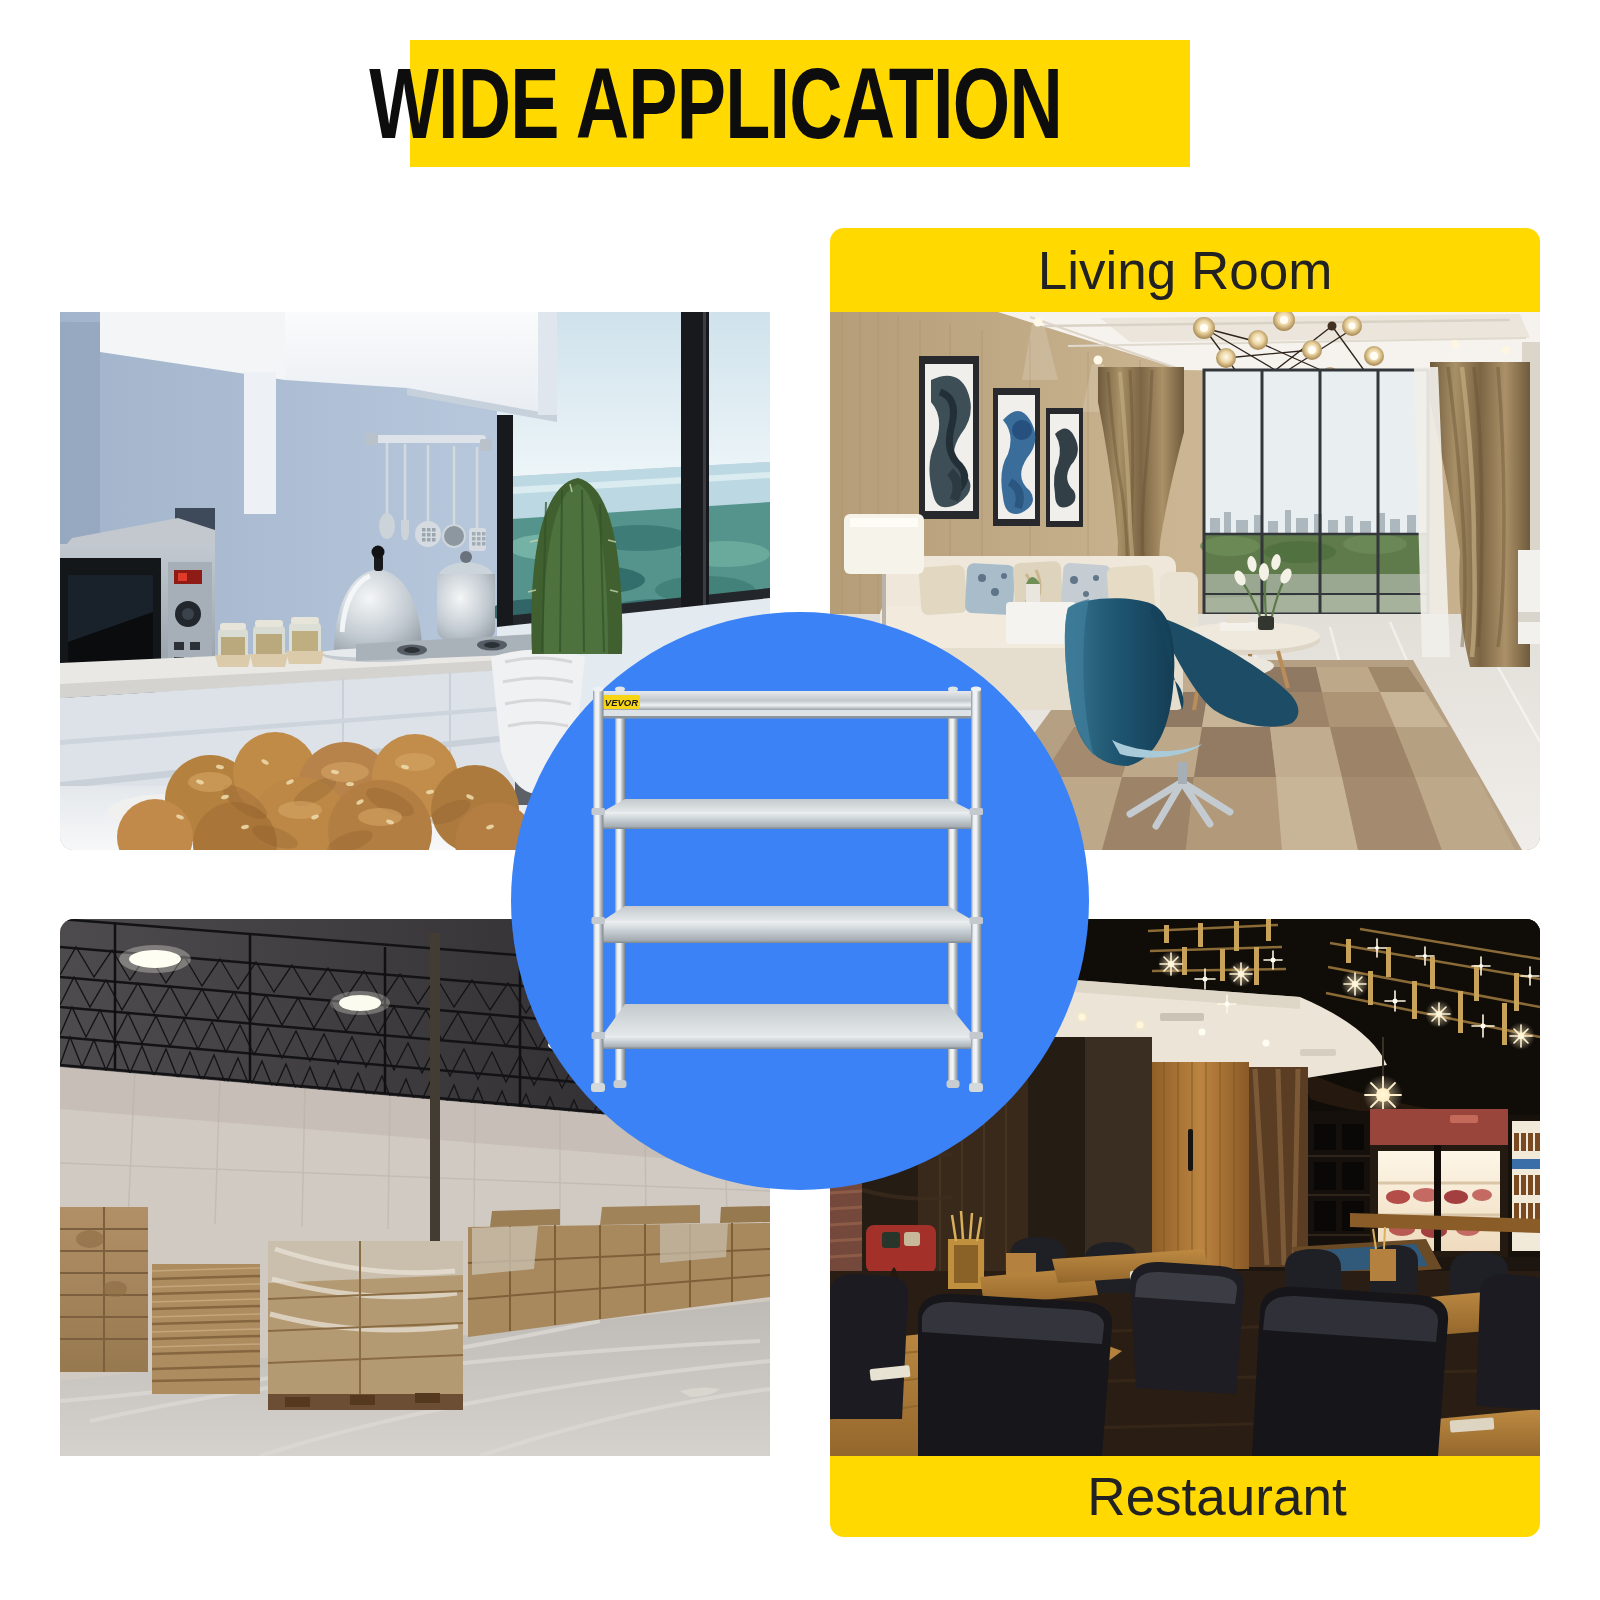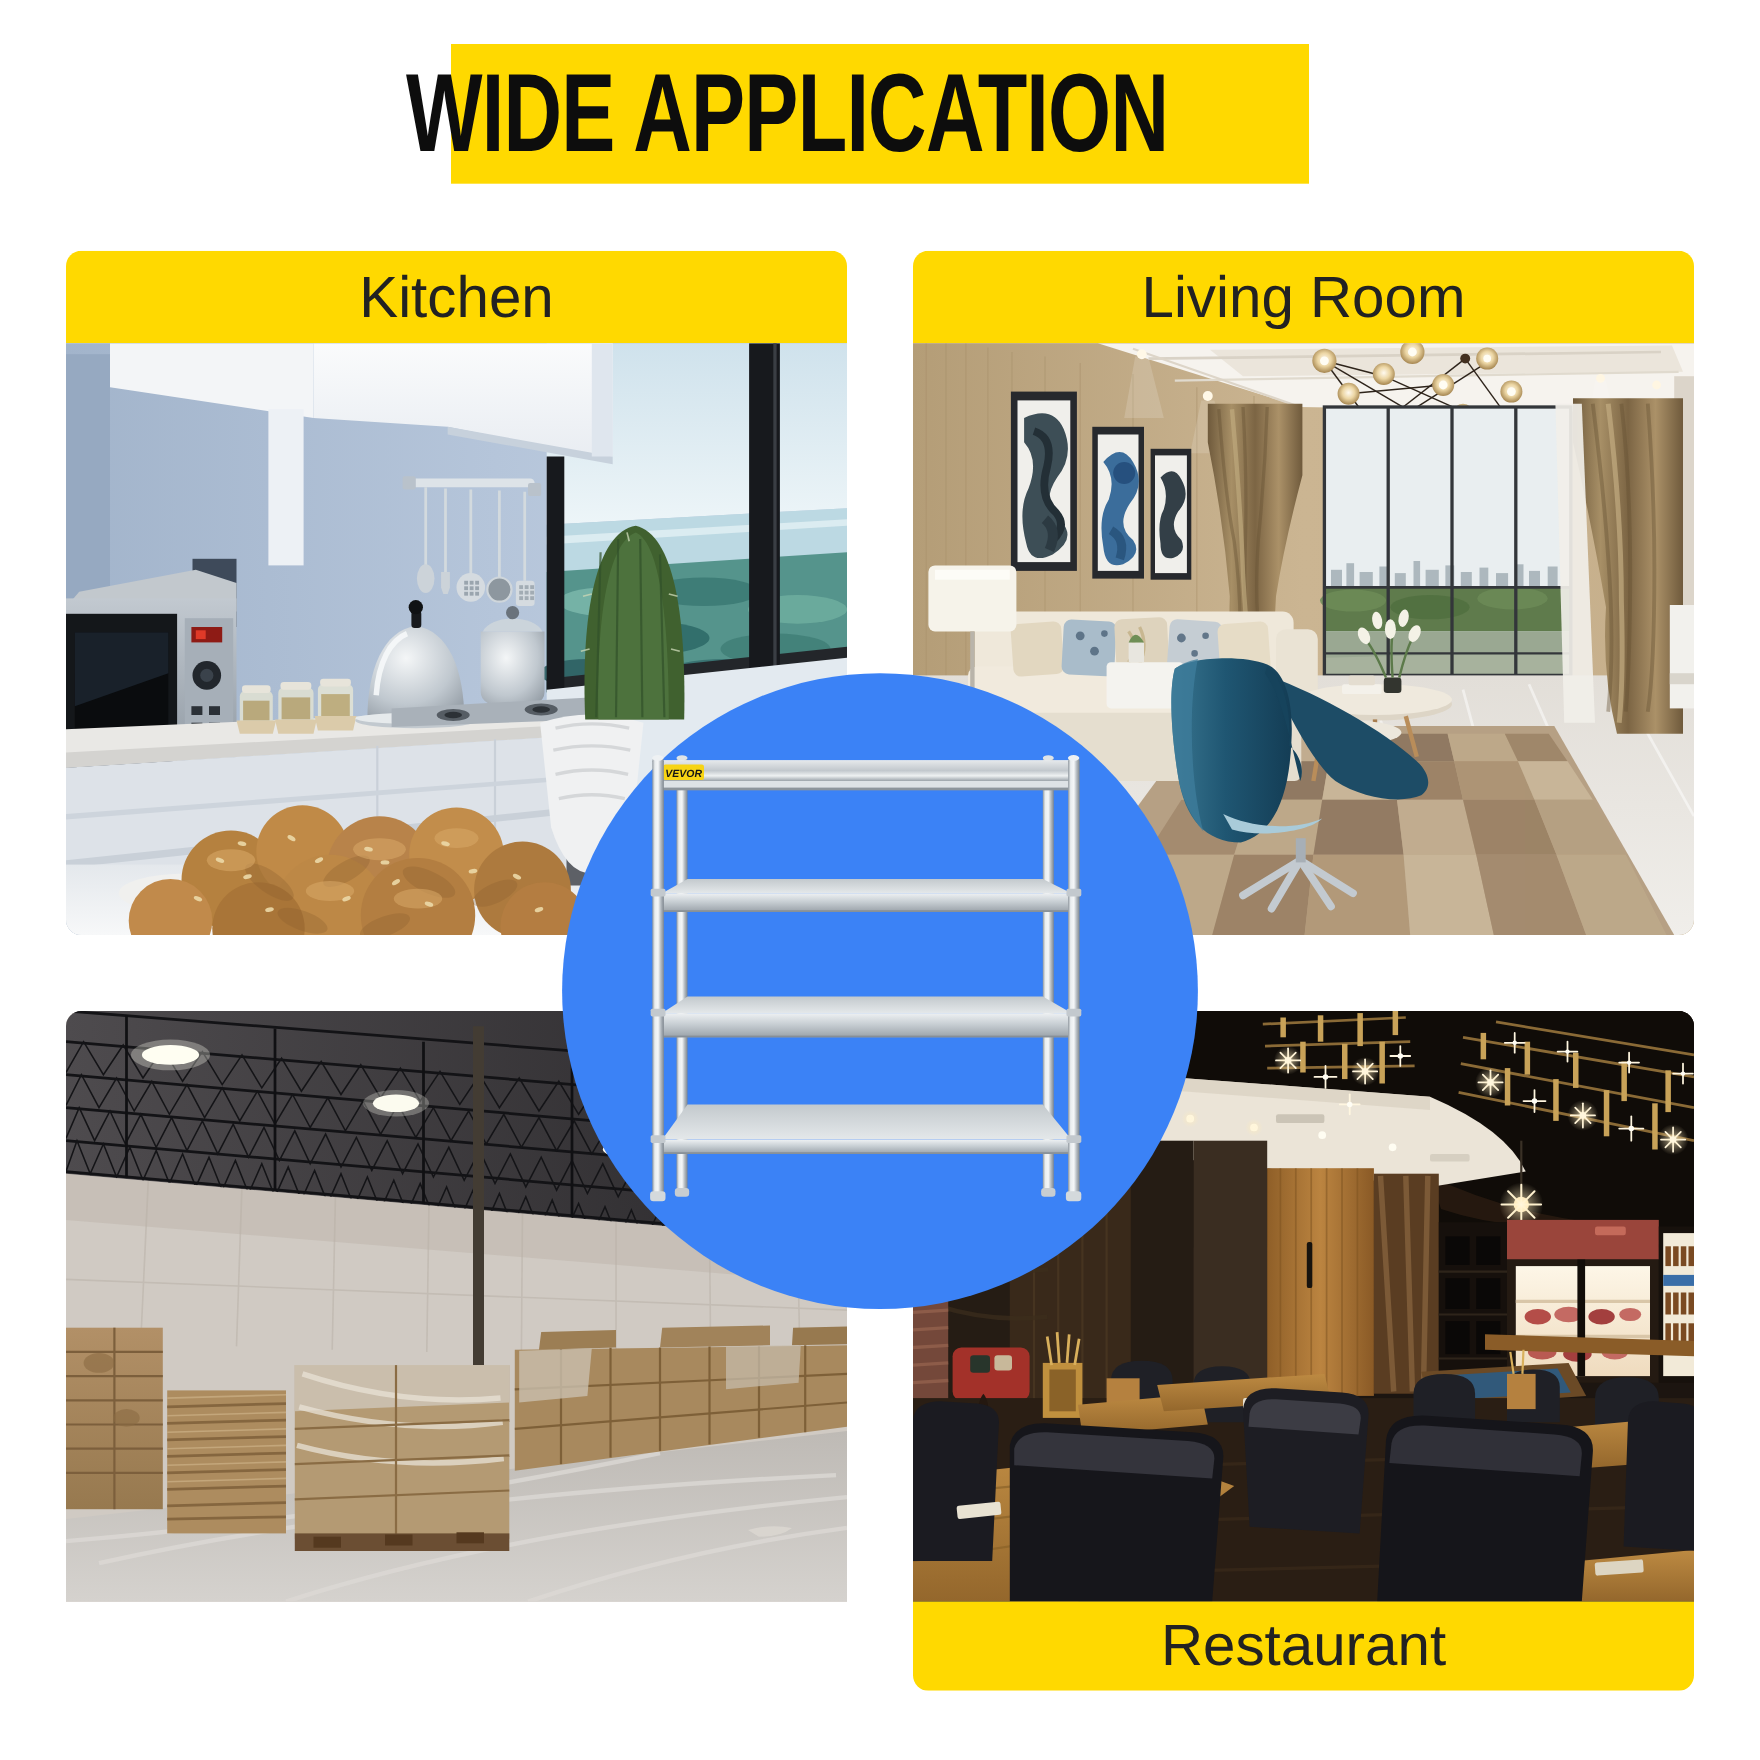--- a/index.html
+++ b/index.html
@@ -17,21 +17,20 @@
 <body>
 
 <div class="abs" style="left:410px;top:40px;width:780px;height:127px;background:#ffd900;"></div>
 
 <div class="abs" style="left:410px;top:40px;width:780px;height:127px;display:flex;align-items:center;justify-content:flex-end;">
   <span style="font-weight:bold;font-size:101px;color:#0d0d0d;transform:scaleX(0.73);white-space:nowrap;letter-spacing:-1px;">WIDE APPLICATION</span>
 </div>
 
 <div class="quad" style="left:60px;top:228px;height:622px;">
 
-  <div class="band" style="top:0;">Kitchen</div>
 
   <div class="photo" style="top:84px;height:538px;background:#b8c8da;">
   <svg width="710" height="538" viewBox="0 0 710 538">
     <defs>
       <linearGradient id="kwall" x1="0" y1="0" x2="1" y2="0">
         <stop offset="0" stop-color="#a2b4cb"></stop>
             <stop offset="0.55" stop-color="#b5c5da"></stop>
         <stop offset="1" stop-color="#c3d1e2"></stop>
       </linearGradient>
       <linearGradient id="ksky" x1="0" y1="0" x2="0" y2="1">
@@ -1035,21 +1034,21 @@
       <path d="M430,390 q3,-24 38,-22 l120,8 q32,2 30,26 l-10,135 -186,0 Z" fill="#15151a"></path>
       <path d="M435,393 q3,-17 30,-16 l118,8 q26,2 25,18 l-2,20 -173,-12 Z" fill="#303038"></path>
       <path d="M650,372 q2,-18 26,-17 l24,2 q20,2 18,19 l-6,115 -66,-4 Z" fill="#1b1b21"></path>
     </g>
 
     <rect x="40" y="448" width="40" height="12" rx="2" fill="#e8e2d2" transform="rotate(-6 60 454)"></rect>
     <rect x="620" y="500" width="44" height="12" rx="2" fill="#ddd5c2" transform="rotate(-4 642 506)"></rect>
   </svg>
   </div>
 
-  <div class="band" style="top:537px;height:81px;">Restaurant</div>
+  <div class="band" style="top:537px;height:81px;padding-left:32px;">Restaurant</div>
 </div>
 
 <div class="abs" style="left:511px;top:612px;width:578px;height:578px;border-radius:50%;background:#3b82f6;">
   <svg width="578" height="578" viewBox="0 0 578 578" style="position:absolute;left:0;top:0;">
     <defs>
       <linearGradient id="postg" x1="0" y1="0" x2="1" y2="0">
         <stop offset="0" stop-color="#8f979e"></stop>
           <stop offset="0.22" stop-color="#e9edef"></stop>
         <stop offset="0.5" stop-color="#f5f7f8"></stop>
           <stop offset="0.75" stop-color="#b2b9bf"></stop>

